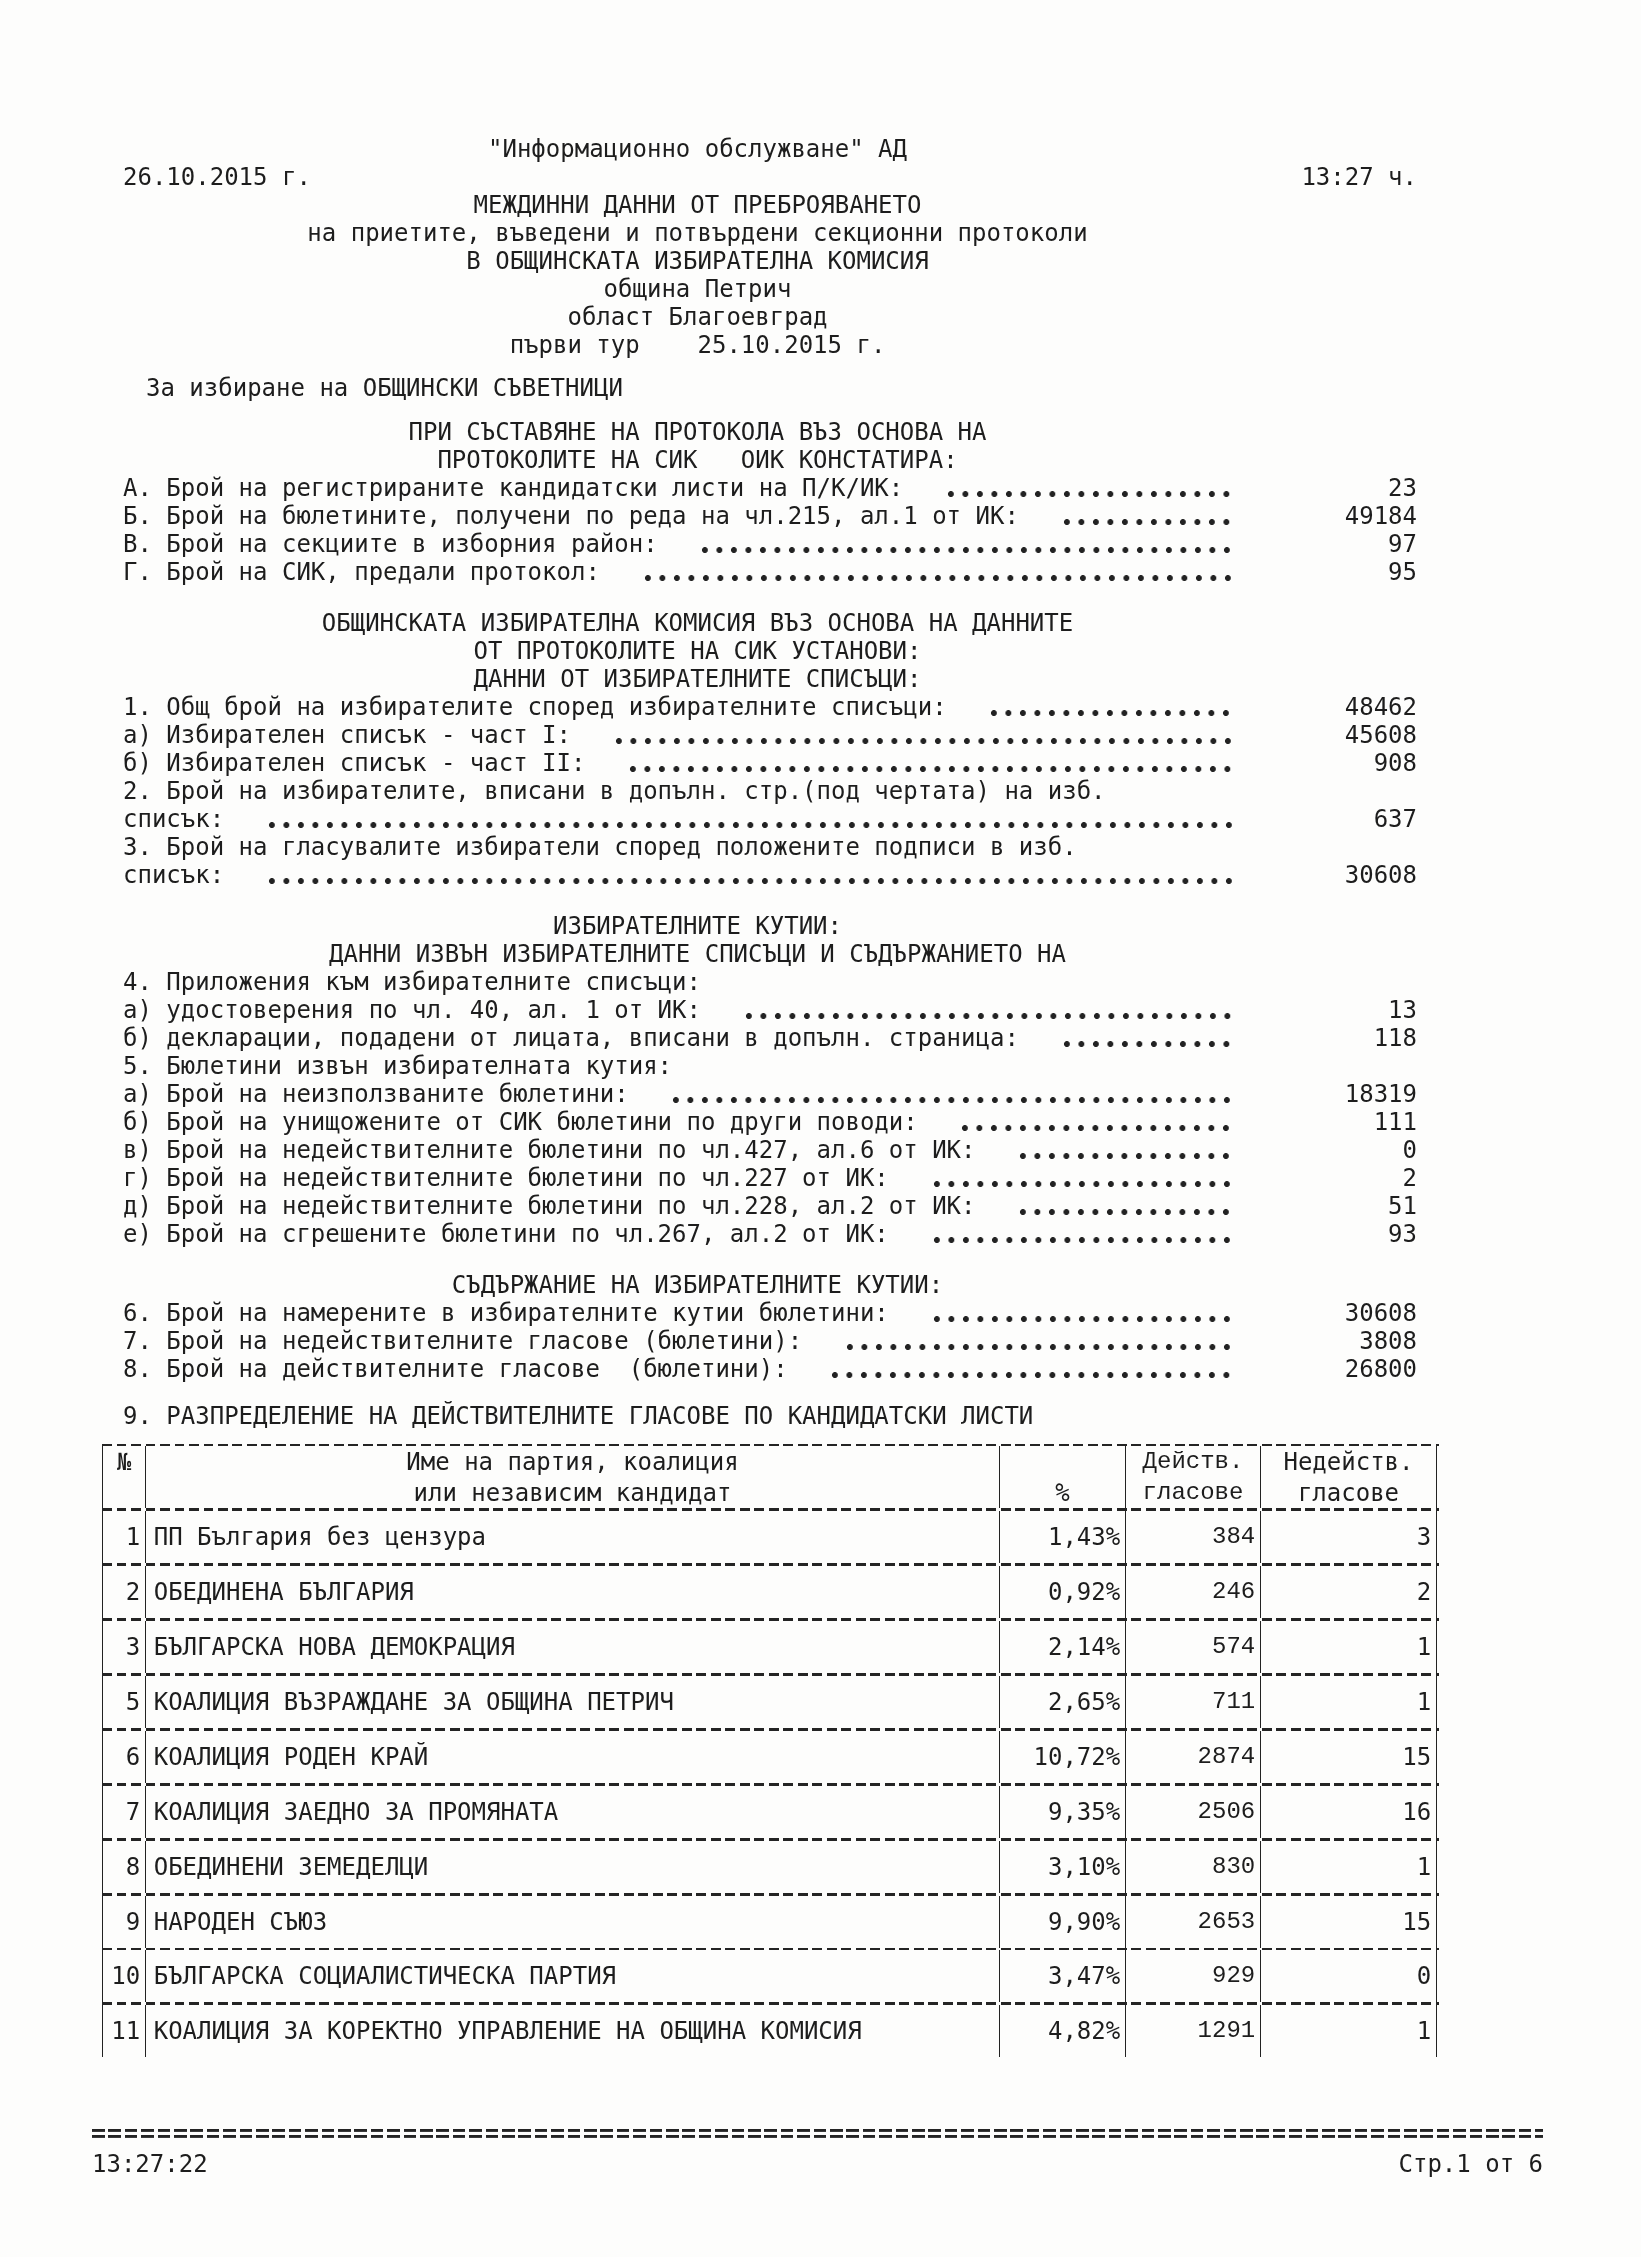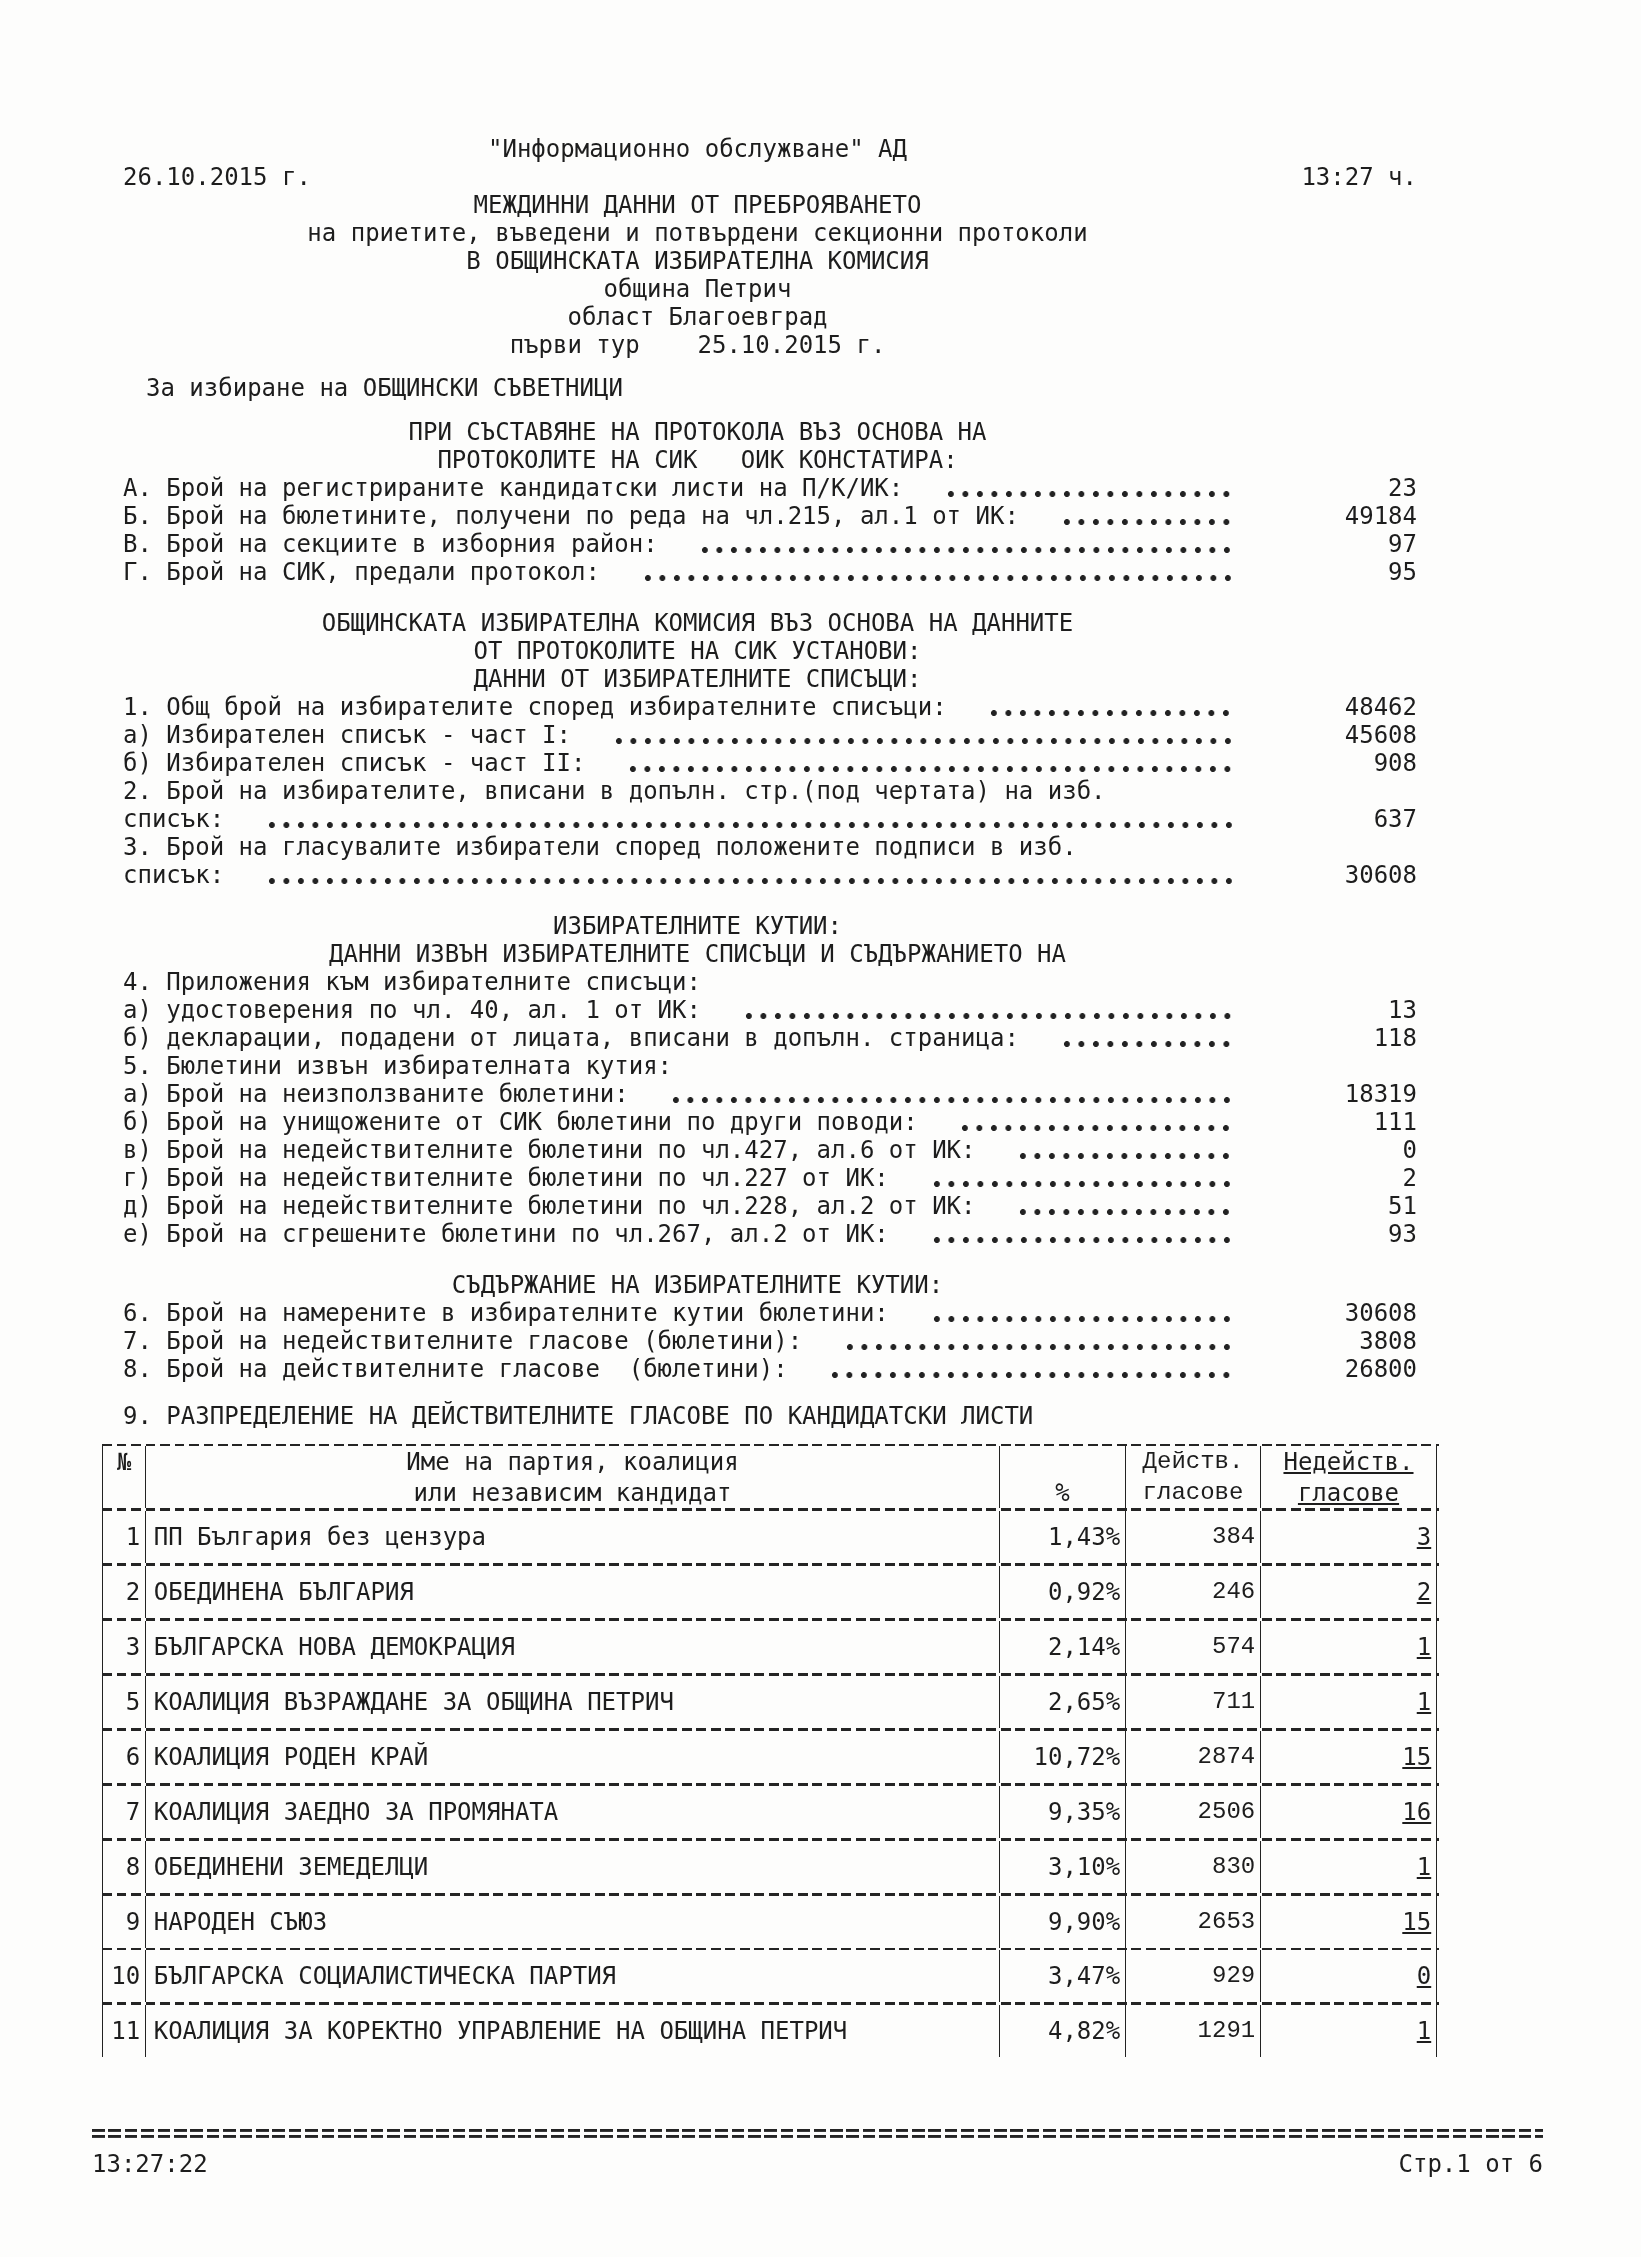--- a/index.html
+++ b/index.html
@@ -36,21 +36,21 @@
   }
   .t-row { display:flex; align-items:center; height:52px; }
   .t-row.t-head { height:31px; }
   .c { box-sizing:border-box; border-left:1.9px solid #222; height:100%;
        display:flex; align-items:center; overflow:hidden; white-space:pre; }
   .c:last-child { border-right:1.9px solid #222; }
   .c-num     { flex:0 0 43px;  justify-content:flex-end;   padding-right:4.8px; }
   .c-name    { flex:0 0 854px; justify-content:flex-start; padding-left:7.7px; }
   .c-pct     { flex:0 0 126px; justify-content:flex-end;   padding-right:4.8px; }
   .c-valid   { flex:0 0 135px; justify-content:flex-end;   padding-right:4.8px;font-family:Liberation Mono, monospace; }
-  .c-invalid { flex:0 0 177px; justify-content:flex-end;   padding-right:4.8px;text-decoration:underline; }
+  .c-invalid { flex:0 0 177px; justify-content:flex-end;   padding-right:4.8px; }
   .t-head .c-num, .t-head .c-name, .t-head .c-pct,
   .t-head .c-valid, .t-head .c-invalid { justify-content:center; padding:0; }
 
   .footer { position:absolute; left:92px; top:2129px; width:1451px; }
   .double-line {
     height:9.7px;
     background-image:
       repeating-linear-gradient(90deg,#242424 0 12.6px, rgba(0,0,0,0) 12.6px 16.4px),
       repeating-linear-gradient(90deg,#242424 0 12.6px, rgba(0,0,0,0) 12.6px 16.4px);
     background-size:100% 2.9px,100% 2.9px;
@@ -364,21 +364,21 @@
     <div class="c c-num">10</div>
     <div class="c c-name">БЪЛГАРСКА СОЦИАЛИСТИЧЕСКА ПАРТИЯ</div>
     <div class="c c-pct">3,47%</div>
     <div class="c c-valid">929</div>
     <div class="c c-invalid">0</div>
   </div>
 
   <div class="t-sep"></div>
   <div class="t-row">
     <div class="c c-num">11</div>
-    <div class="c c-name">КОАЛИЦИЯ ЗА КОРЕКТНО УПРАВЛЕНИЕ НА ОБЩИНА ПЕТРИЧ</div>
+    <div class="c c-name">КОАЛИЦИЯ ЗА КОРЕКТНО УПРАВЛЕНИЕ НА ОБЩИНА КОМИСИЯ</div>
     <div class="c c-pct">4,82%</div>
     <div class="c c-valid">1291</div>
     <div class="c c-invalid">1</div>
   </div>
 </div>
     </div>
   </div>
 
   <div class="footer">
     <div class="double-line"></div>

